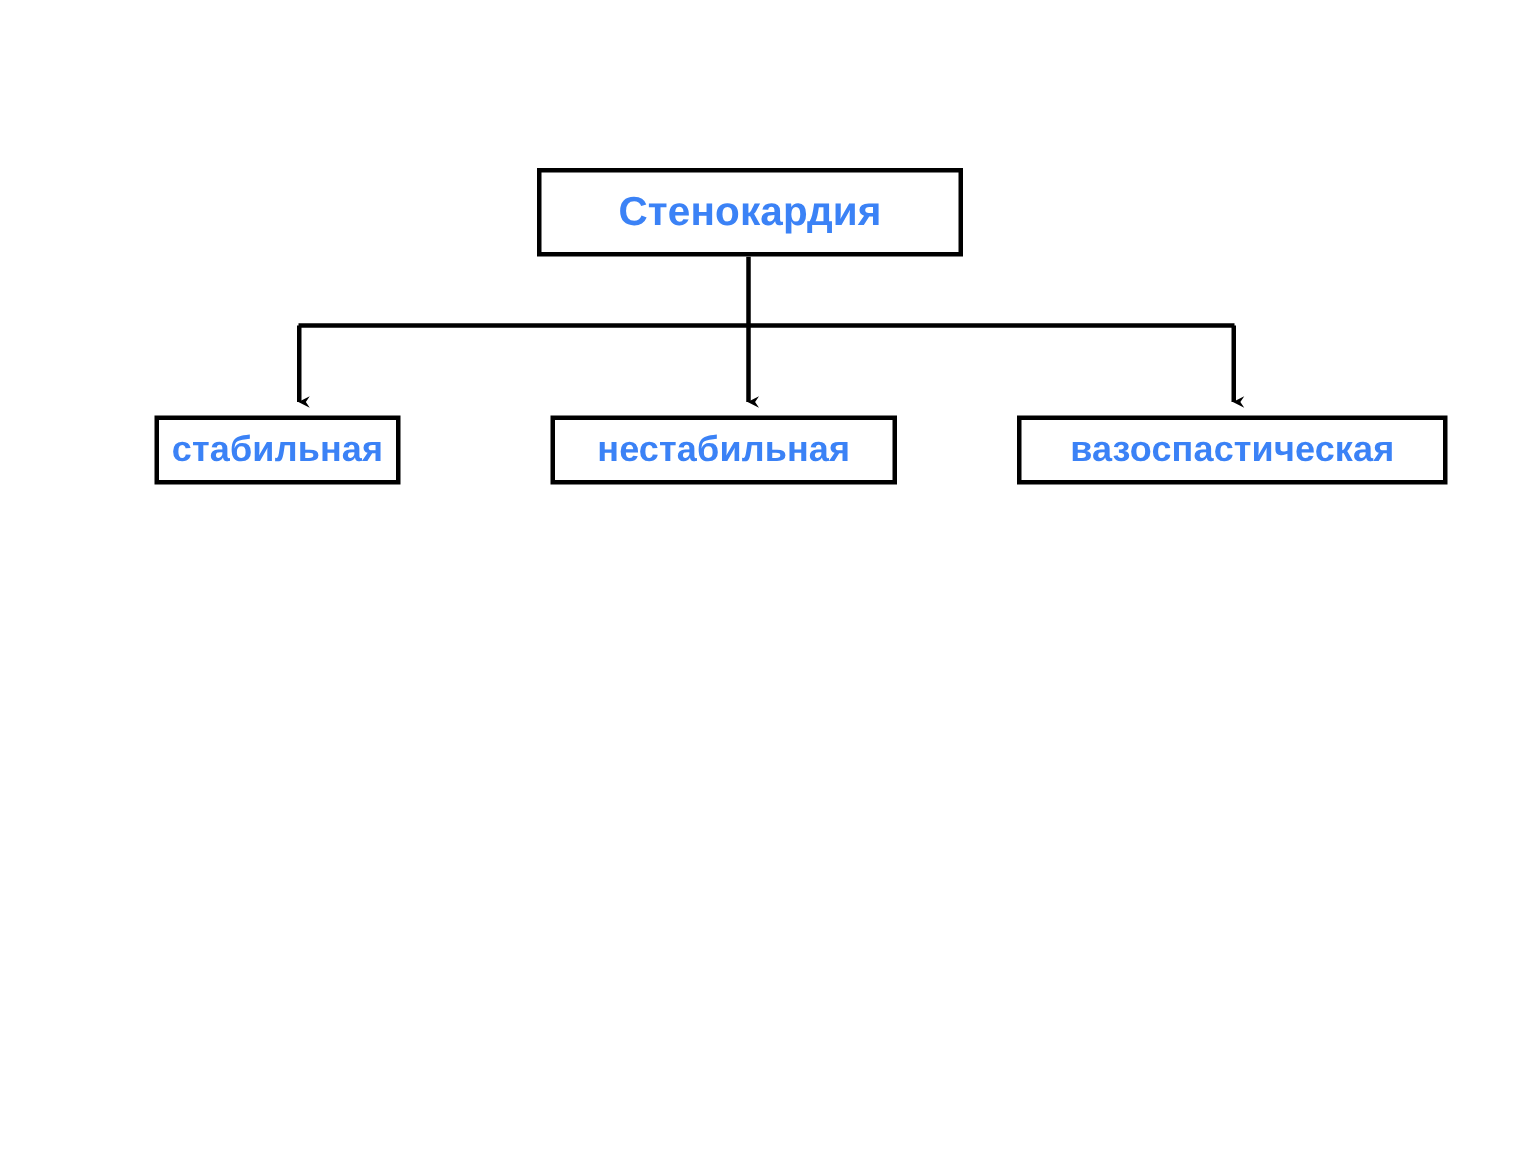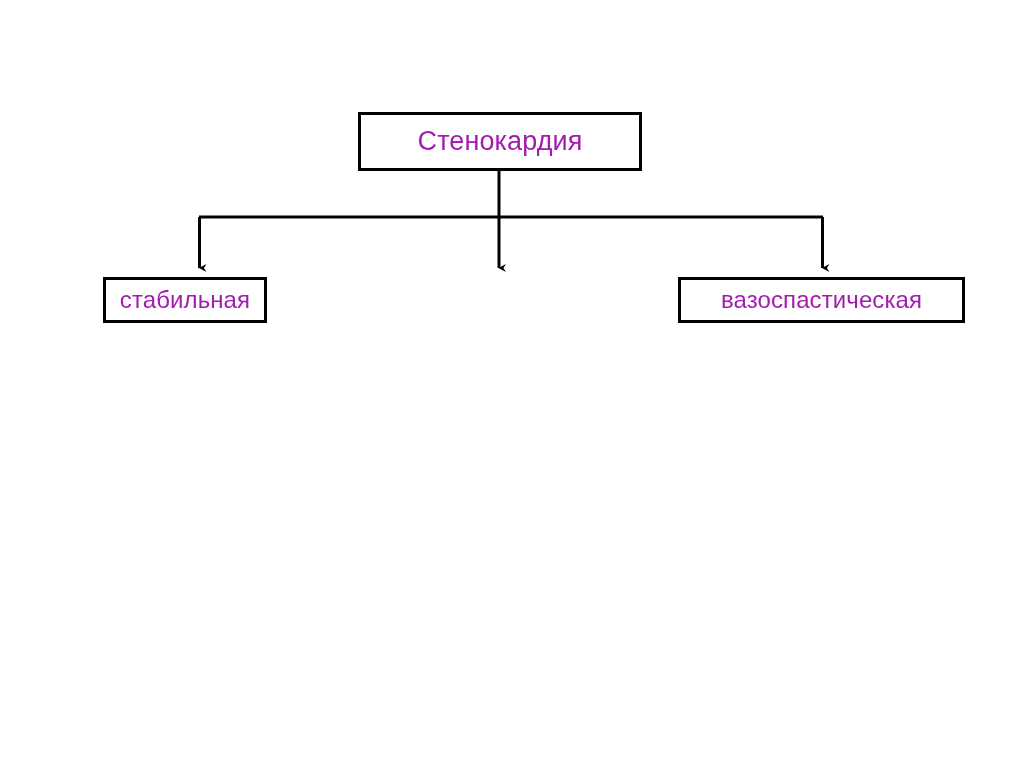--- a/index.html
+++ b/index.html
@@ -29,22 +29,22 @@
     position: absolute;
     box-sizing: border-box;
     background: #ffffff;
     border: 3px solid #000000;
     display: flex;
     align-items: center;
     justify-content: center;
     z-index: 2;
   }
   .node-label {
-    font-weight: normal;
-    color: #a21caf;
+    font-weight: bold;
+    color: #3b82f6;
     white-space: nowrap;
     line-height: 1;
     letter-spacing: 0.1px;
   }
   
   .node-root {
     left: 358px;
     top: 112px;
     width: 284px;
     height: 59px;
@@ -99,18 +99,21 @@
   </svg>
 
   <div class="node node-root">
     <span class="node-label">Стенокардия</span>
   </div>
 
   <div class="node node-child1">
     <span class="node-label">стабильная</span>
   </div>
 
+  <div class="node node-child2">
+    <span class="node-label">нестабильная</span>
+  </div>
 
   <div class="node node-child3">
     <span class="node-label">вазоспастическая</span>
   </div>
 
 </div>
 
 </body></html>

